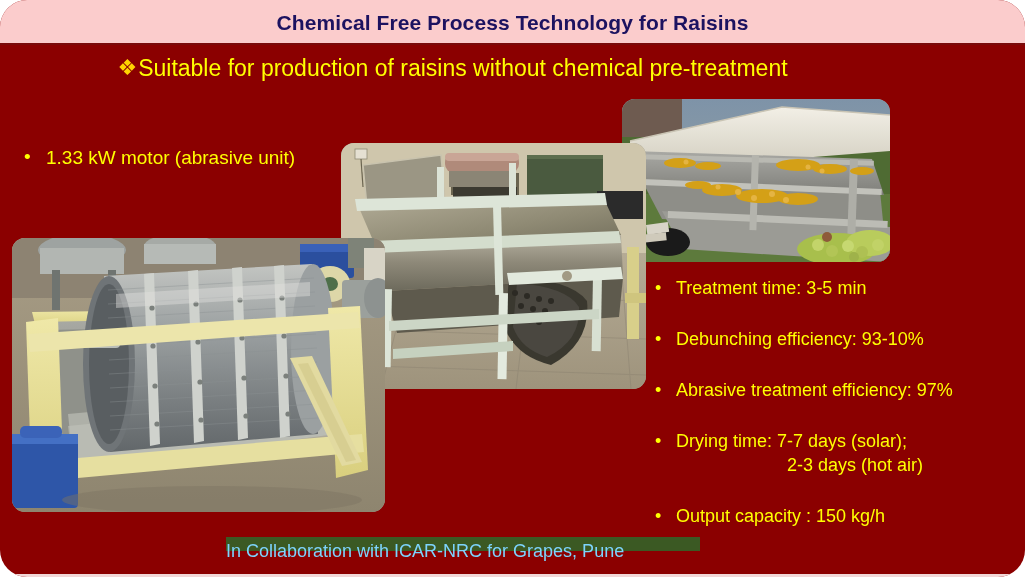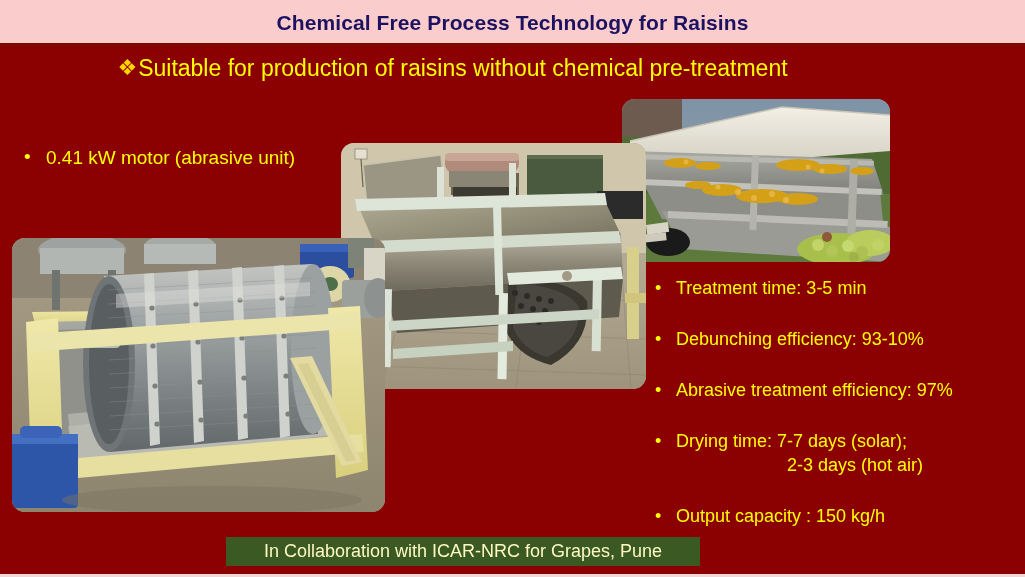--- a/index.html
+++ b/index.html
@@ -10,20 +10,21 @@
   }
   body {
     font-family: "Liberation Sans", sans-serif;
   }
   #slide {
     position: relative;
     width: 1025px;
     height: 577px;
     overflow: hidden;
     background: #8B0000;
+    border-radius: 27px;
   }
 
   
   #header-band {
     position: absolute;
     left: 0; top: 0;
     width: 1025px;
     height: 45px;
     background: #FBCCCC;
     box-sizing: border-box;
@@ -122,25 +123,25 @@
   #photo-solar-dryer { left: 622px; top: 99px; width: 268px; height: 163px; z-index: 3; }
   #photo-abrasive-unit { left: 341px; top: 143px; width: 305px; height: 246px; z-index: 4; }
   #photo-debuncher   { left: 12px;  top: 238px; width: 373px; height: 274px; z-index: 5; }
 
   
   #collab-banner {
     position: absolute;
     left: 226px;
     top: 537px;
     width: 474px;
-    height: 29px;
+    height: 14px;
     background: #3B5923;
-    color: #fef9c3;
+    color: #7dd3fc;
     font-size: 18px;
-    text-align: center;
+    text-align: left;
     line-height: 29px;
     z-index: 6;
     white-space: nowrap;
   }
 
   
   #bottom-rule {
     position: absolute;
     left: 0;
     bottom: 0;
@@ -452,21 +453,21 @@
 
       <ellipse cx="200" cy="262" rx="150" ry="14" fill="#7d7462" opacity="0.45"></ellipse>
     </svg>
   </div>
 
   <div id="power-source-block">
     <span class="bline">
       <span class="bdot">•</span>
     </span>
     <span class="bline">
-      <span>0.41 kW motor (abrasive unit)</span>
+      <span>1.33 kW motor (abrasive unit)</span>
     </span>
   </div>
 
   <div id="specs-list">
     <div class="spec-item">
       <span class="spec-dot">•</span>
       <span> Treatment time: 3-5 min</span>
     </div>
     <div class="spec-item">
       <span class="spec-dot">•</span>

